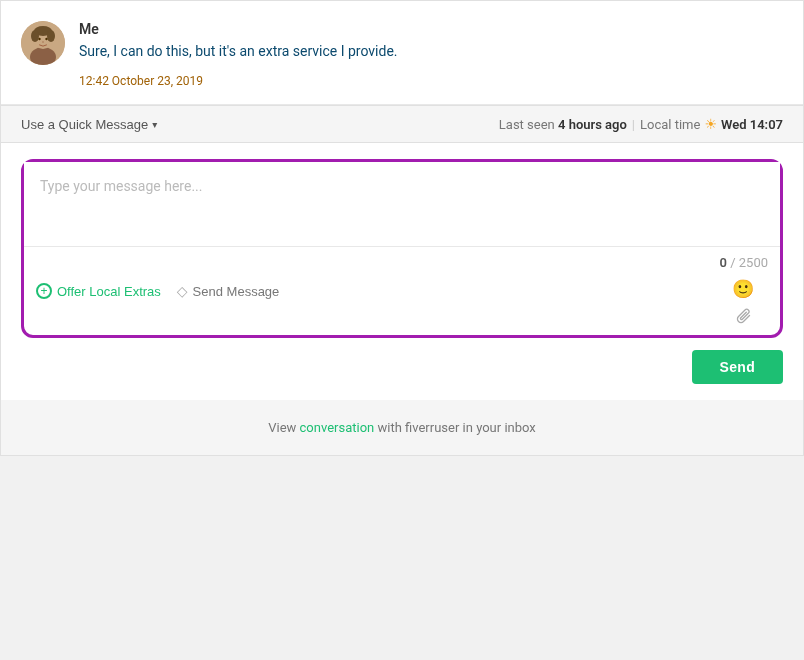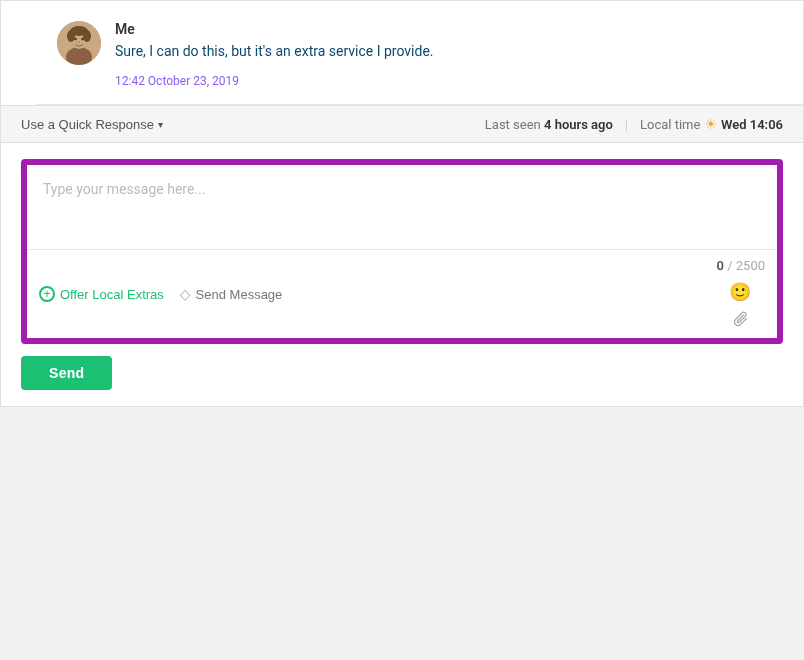--- a/index.html
+++ b/index.html
@@ -14,21 +14,20 @@
       width: 804px;
       background: #fff;
       border: 1px solid #e0e0e0;
     }
 
     
     .message-area {
       background: #fff;
       padding: 20px 28px 16px 20px;
       border-bottom: 1px solid #e8e8e8;
-      margin-left: 36px;
     }
 
     .message-row {
       display: flex;
       align-items: flex-start;
       gap: 14px;
     }
 
     .avatar {
       width: 44px;
@@ -59,21 +58,21 @@
     }
 
     .message-text {
       font-size: 14px;
       color: #0c4a6e;
       line-height: 1.5;
     }
 
     .message-time {
       font-size: 12px;
-      color: #8b5cf6;
+      color: #a16207;
       margin-top: 12px;
     }
 
     
     .toolbar-bar {
       background: #f5f5f5;
       border-top: 1px solid #e0e0e0;
       border-bottom: 1px solid #e0e0e0;
       padding: 10px 20px;
       display: flex;
@@ -94,21 +93,21 @@
     }
 
     .quick-response-btn .chevron {
       font-size: 10px;
       color: #555;
     }
 
     .toolbar-right {
       display: flex;
       align-items: center;
-      gap: 12px;
+      gap: 5px;
       font-size: 13px;
       color: #777;
     }
 
     .last-seen {
       color: #777;
     }
 
     .last-seen strong {
       color: #333;
@@ -137,22 +136,22 @@
     }
 
     
     .compose-area {
       background: #fff;
       padding: 0;
     }
 
     .compose-box {
       margin: 16px 20px 0 20px;
-      border: 6px solid #a21caf;
-      border-radius: 4px;
+      border: 3px solid #a21caf;
+      border-radius: 12px;
       background: #fff;
     }
 
     .compose-textarea {
       width: 100%;
       min-height: 80px;
       border: none;
       outline: none;
       padding: 14px 16px;
       font-size: 14px;
@@ -251,21 +250,21 @@
       border: none;
       cursor: pointer;
       color: #aaa;
       padding: 0;
       font-size: 16px;
       line-height: 1;
     }
 
     .send-row {
       display: flex;
-      justify-content: flex-start;
+      justify-content: flex-end;
       padding: 12px 20px 16px 20px;
     }
 
     .send-btn {
       background: #1dbf73;
       color: #fff;
       border: none;
       border-radius: 4px;
       padding: 9px 28px;
       font-size: 14px;
@@ -328,32 +327,32 @@
       <div class="message-content">
         <div class="sender-name">Me</div>
         <div class="message-text">Sure, I can do this, but it's an extra service I provide.</div>
         <div class="message-time">12:42  October 23, 2019</div>
       </div>
     </div>
   </div>
 
   <div class="toolbar-bar">
     <button class="quick-response-btn">
-      <span>Use a Quick Response</span>
+      <span>Use a Quick Message</span>
       <span class="chevron">▾</span>
     </button>
     <div class="toolbar-right">
       <span class="last-seen">
         <span>Last seen</span>&nbsp;<strong>4 hours ago</strong>
       </span>
       <span class="divider">|</span>
       <div class="local-time">
         <span>Local time</span>
         <span class="sun-icon">☀</span>
-        <strong>Wed 14:06</strong>
+        <strong>Wed 14:07</strong>
       </div>
     </div>
   </div>
 
   <div class="compose-area">
     <div class="compose-box">
       <textarea class="compose-textarea" placeholder="Type your message here..." style=""></textarea>
       <div class="compose-actions">
         <div class="compose-left">
           <button class="offer-extras-btn">
@@ -379,16 +378,21 @@
           </button>
         </div>
       </div>
     </div>
 
     <div class="send-row">
       <button class="send-btn">Send</button>
     </div>
   </div>
 
+  <div class="footer-area">
+    <div class="footer-text">
+      <span>View </span><a href="#">conversation</a><span> with fiverruser in your inbox</span>
+    </div>
+  </div>
 
 </div>
 
 <div class="empty-area"></div>
 
 </body></html>

